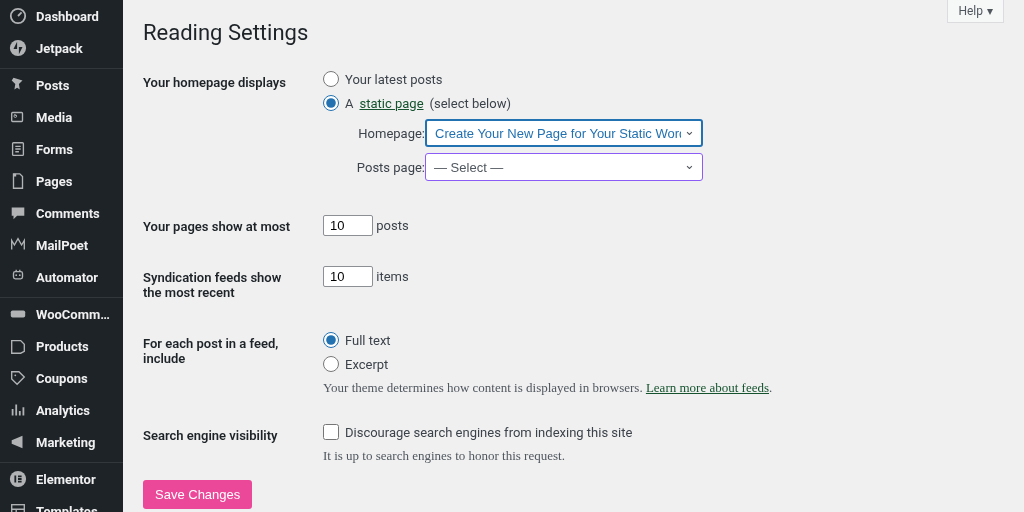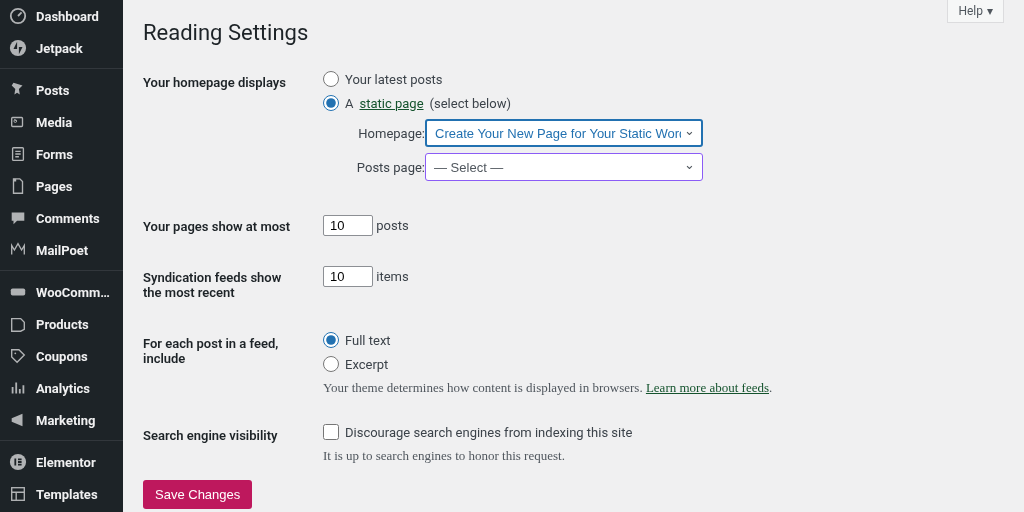--- a/index.html
+++ b/index.html
@@ -34,21 +34,21 @@
   .indent-block { margin-left: 22px; margin-top: 6px; }
   .indent-block .row { display: flex; align-items: center; gap: 0; margin: 6px 0; }
   .indent-block .row-label { width: 80px; text-align: right; font-size: 13px; color: #3c434a; }
 
   a.link { color: #14532d; text-decoration: underline; cursor: pointer; }
   .desc { color: #50575e; font-size: 13px; margin-top: 8px; font-family: Liberation Serif, serif; }
 
   .select-homepage { border: 2px solid #2271b1; color: #2271b1; width: 278px; font-weight: 400; }
   .select-postspage { width: 278px; color: #50575e; }
 
-  .save-btn { margin-top: 2px; background: #be185d; color: #fff; border: none; padding: 7px 12px; border-radius: 3px; font-size: 13px; cursor: pointer; }
+  .save-btn { margin-top: 2px; background: #ec4899; color: #fff; border: none; padding: 7px 12px; border-radius: 3px; font-size: 13px; cursor: pointer; }
 
   svg { width: 18px; height: 18px; fill: currentColor; }
 </style>
 </head>
 <body>
 
 <div class="sidebar">
   <div class="sidebar-item">
     <span class="icon">
         <svg viewBox="0 0 20 20">
@@ -112,20 +112,31 @@
       </span>
     <span class="sidebar-label">Comments</span>
   </div>
   <div class="sidebar-item">
     <span class="icon">
         <svg viewBox="0 0 20 20">
           <path d="M3 15V5l3 5 4-7 4 7 3-5v10" fill="none" stroke="currentColor" stroke-width="1.5"></path>
         </svg>
       </span>
     <span class="sidebar-label">MailPoet</span>
+  </div>
+  <div class="sidebar-item">
+    <span class="icon">
+        <svg viewBox="0 0 20 20">
+          <rect x="5" y="4" width="10" height="8" rx="2" fill="none" stroke="currentColor" stroke-width="1.5"></rect>
+          <circle cx="8" cy="8" r="1"></circle>
+          <circle cx="12" cy="8" r="1"></circle>
+          <path d="M8 2v2M12 2v2" stroke="currentColor" stroke-width="1.5"></path>
+        </svg>
+      </span>
+    <span class="sidebar-label">Automator</span>
   </div>
   <div class="sidebar-sep"></div>
   <div class="sidebar-item">
     <span class="icon">
         <svg viewBox="0 0 20 20">
           <rect x="2" y="6" width="16" height="8" rx="2"></rect>
         </svg>
       </span>
     <span class="sidebar-label">WooCommerce</span>
   </div>

